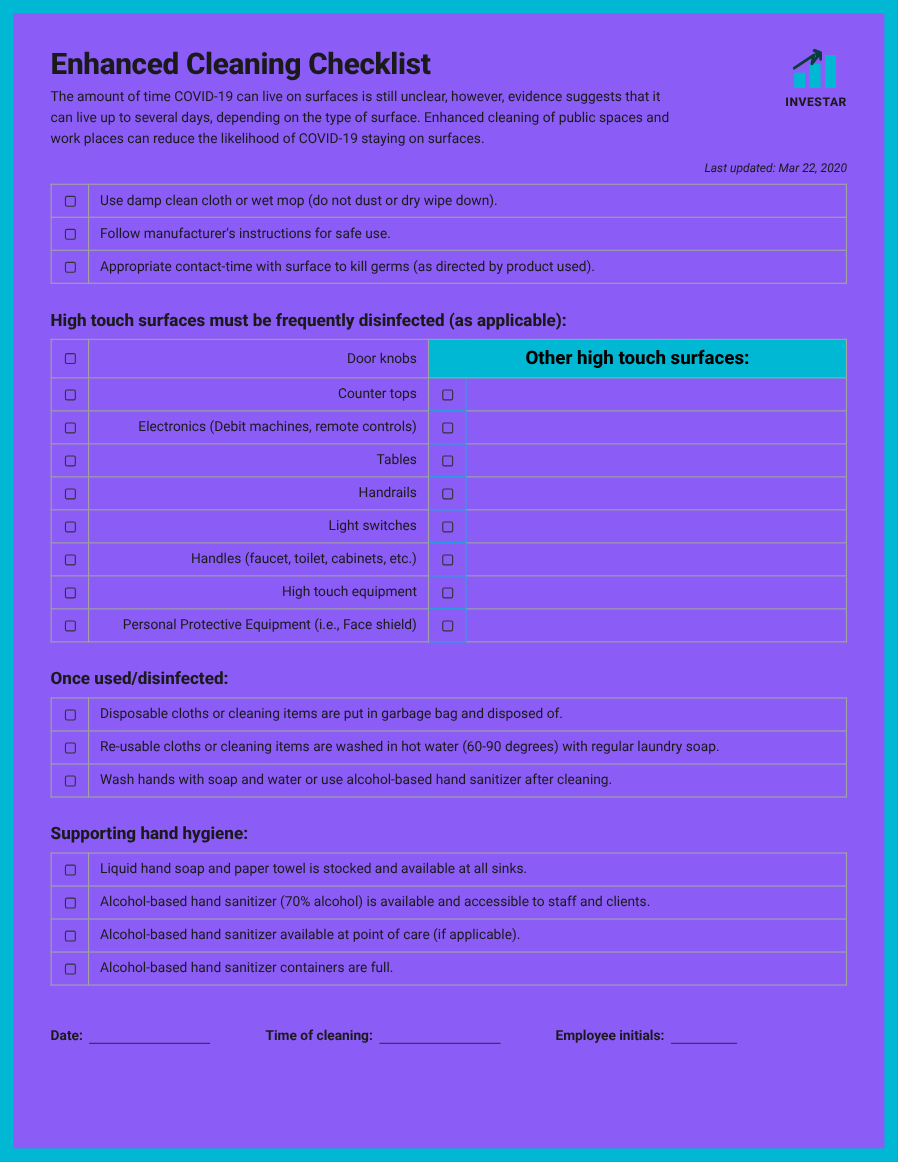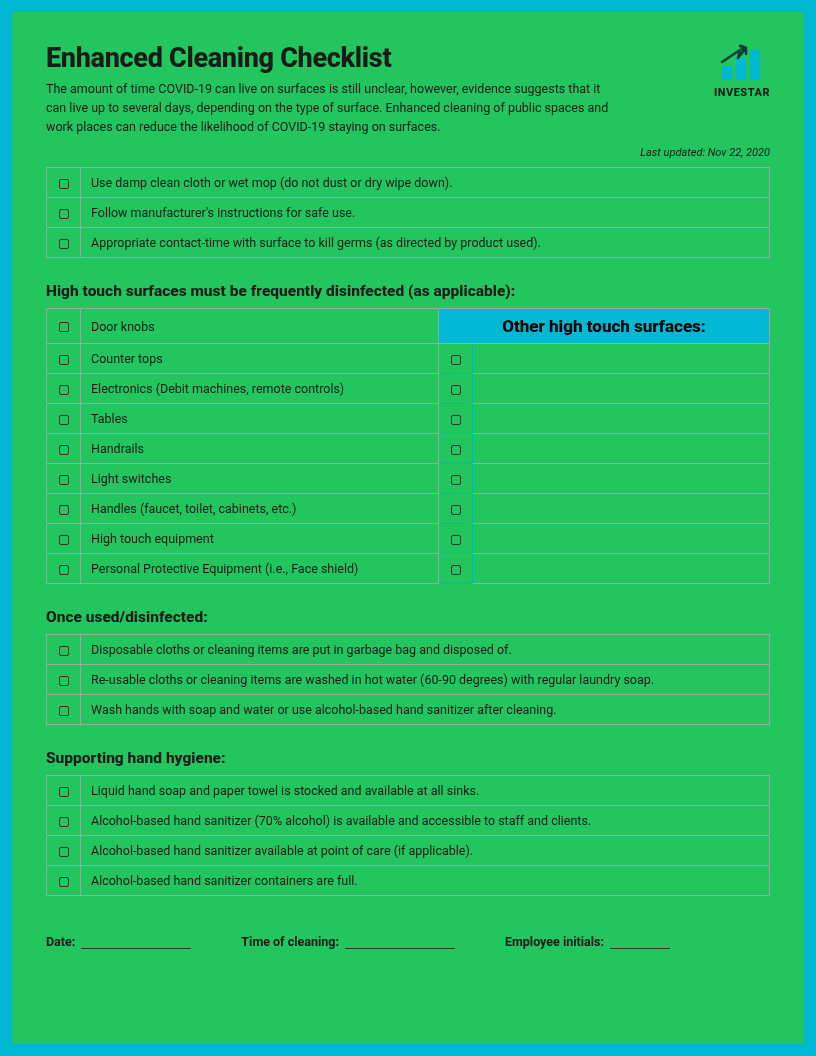--- a/index.html
+++ b/index.html
@@ -5,21 +5,21 @@
 * { box-sizing: border-box; margin: 0; padding: 0; }
 body {
   width: 816px;
   height: 1056px;
   background: #00b8d4;
   padding: 12px;
   font-family: -apple-system, BlinkMacSystemFont, "Segoe UI", Roboto, "Helvetica Neue", Arial, sans-serif;
   color: #1a1a1a;
 }
 .page {
-  background: #22c55e;
+  background: #8b5cf6;
   width: 100%;
   height: 100%;
   padding: 30px 34px 8px 34px;
   position: relative;
 }
 .header {
   display: flex;
   align-items: flex-start;
   gap: 20px;
 }
@@ -78,21 +78,21 @@
   border-radius: 2px;
   vertical-align: middle;
 }
 .other-head {
   background: #00b8d4;
   color: #000;
   font-weight: 800;
   text-align: center;
   font-size: 17px;
 }
-.two-col td.left-item { width: 358px; }
+.two-col td.left-item { width: 309px; text-align: right; }
 .two-col td.cb-cell2 { width: 34px; text-align: center; border: 1px solid #00b8d4; }
 .two-col td.right-item {}
 .footer {
   display: flex;
   gap: 50px;
   margin-top: 38px;
   font-size: 12.5px;
   font-weight: bold;
 }
 .field { display: flex; align-items: flex-end; gap: 6px; }
@@ -118,21 +118,21 @@
         <rect x="6" y="22" width="10" height="14" fill="#00b8d4"></rect>
         <rect x="20" y="14" width="10" height="22" fill="#00b8d4"></rect>
         <rect x="34" y="6" width="10" height="30" fill="#00b8d4"></rect>
         <path d="M6 18 L24 6 L22 14 L30 4 L24 2 L30 4 L30 10" stroke="#0a3d3d" stroke-width="2.5" fill="none" stroke-linecap="round" stroke-linejoin="round"></path>
         <polygon points="24,0 31,3 26,9" fill="#0a3d3d"></polygon>
       </svg>
       <div class="brand">INVESTAR</div>
     </div>
   </div>
 
-  <div class="updated">Last updated: Nov 22, 2020</div>
+  <div class="updated">Last updated: Mar 22, 2020</div>
 
   <table class="check">
     <tbody id="intro-body">
         <tr>
           <td class="cb-cell"><span class="cb"></span></td>
           <td>Use damp clean cloth or wet mop (do not dust or dry wipe down).</td>
         </tr>
         <tr>
           <td class="cb-cell"><span class="cb"></span></td>
           <td>Follow manufacturer's instructions for safe use.</td>

